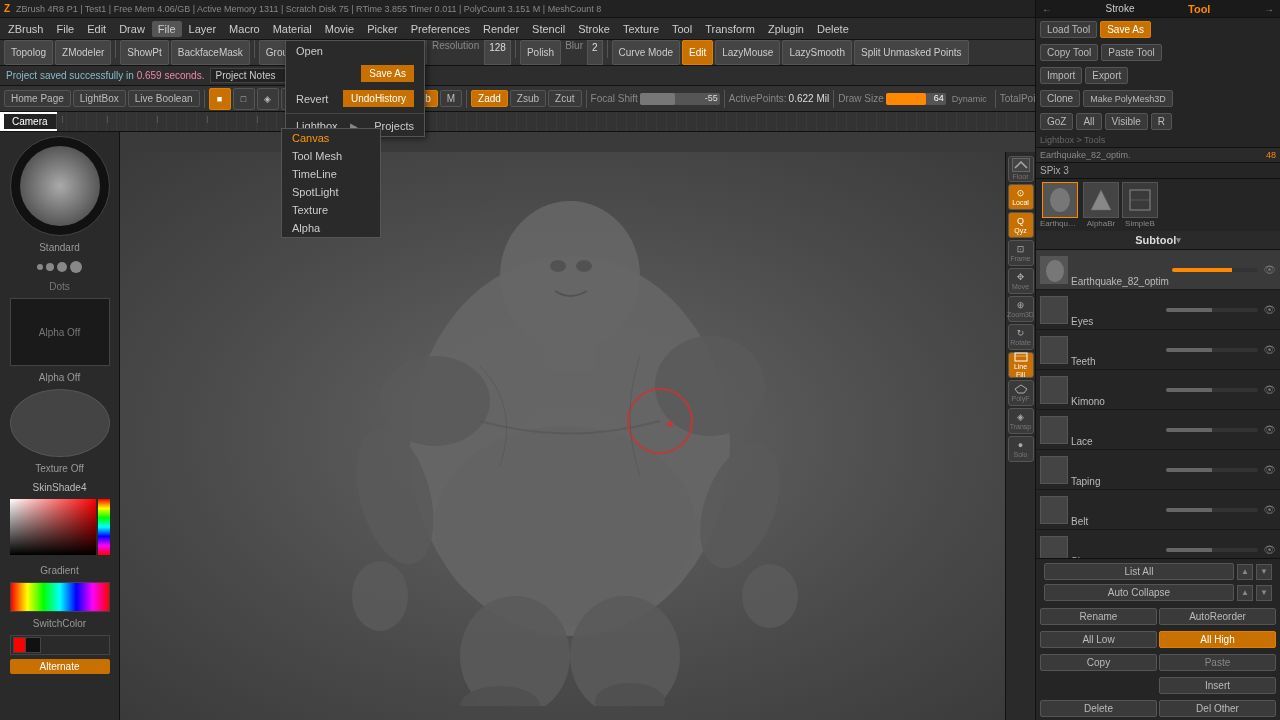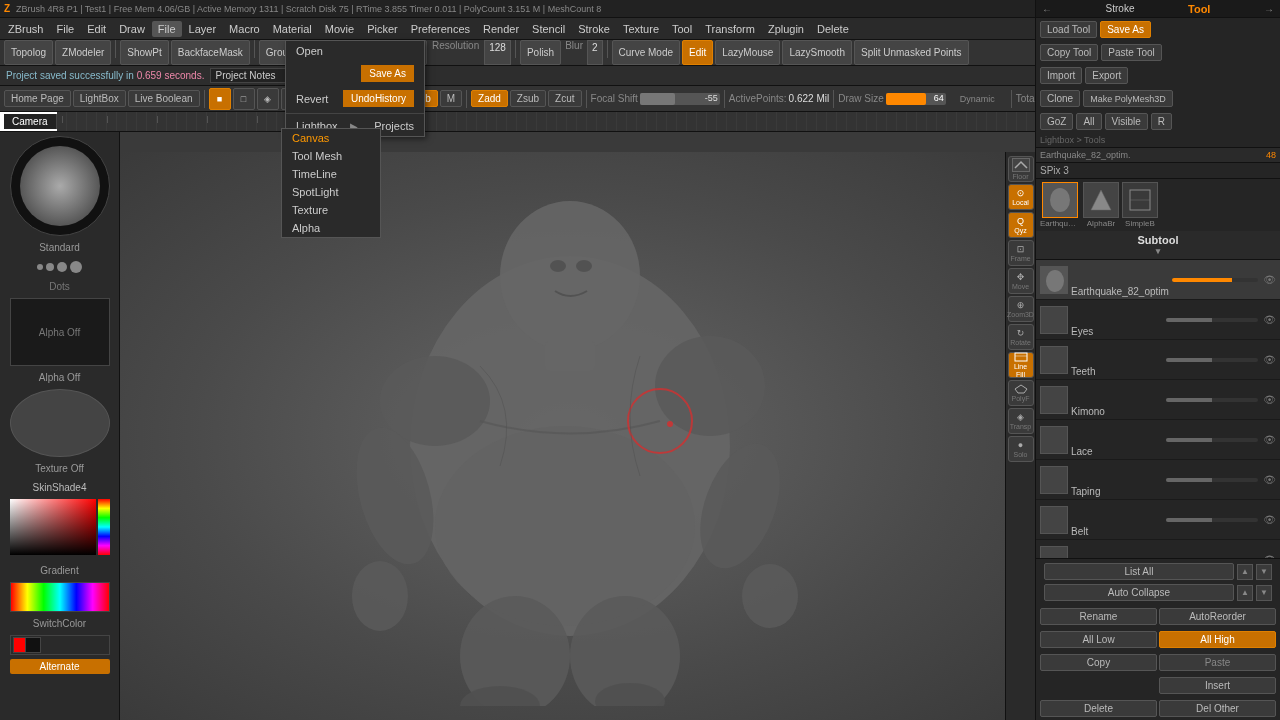--- a/index.html
+++ b/index.html
@@ -55,21 +55,21 @@
     .color-gradient { width: 100px; height: 30px; background: linear-gradient(to right, #ff0000, #ffff00, #00ff00, #00ffff, #0000ff, #ff00ff, #ff0000); border: 1px solid #444; position: relative; }
     .alternate-btn { width: 100px; padding: 2px; background: #c87000; border: none; color: #fff; font-size: 10px; cursor: pointer; border-radius: 2px; text-align: center; }
 
     
     #canvas-area { position: absolute; left: 120px; top: 152px; width: 900px; height: 568px; background: #555; overflow: hidden; }
     .canvas-model { width: 100%; height: 100%; display: flex; align-items: center; justify-content: center; background: radial-gradient(ellipse at center, #666 0%, #4a4a4a 60%, #3a3a3a 100%); }
 
     
     #right-panel { position: absolute; right: 0; top: 0; width: 245px; height: 720px; background: #252525; border-left: 1px solid #111; display: flex; flex-direction: column; }
     #right-top { height: 18px; background: #1a1a1a; display: flex; align-items: center; justify-content: space-between; padding: 0 6px; font-size: 10px; border-bottom: 1px solid #111; }
-    .right-section-title { font-size: 11px; color: #ddd; font-weight: bold; padding: 3px 6px; background: #2a2a2a; border-bottom: 1px solid #111; display: flex; align-items: center; justify-content: flex-start; flex-direction: column; }
+    .right-section-title { font-size: 11px; color: #ddd; font-weight: bold; padding: 3px 6px; background: #2a2a2a; border-bottom: 1px solid #111; display: flex; align-items: center; justify-content: center; }
     .right-section-title .arrow { color: #888; font-size: 9px; }
 
     .tool-btn-row { display: flex; gap: 3px; padding: 3px 4px; flex-wrap: wrap; }
     .tool-btn { padding: 2px 6px; background: #3a3a3a; border: 1px solid #555; color: #bbb; font-size: 10px; cursor: pointer; border-radius: 2px; }
     .tool-btn.orange { background: #c87000; border-color: #e08000; color: #fff; }
     .subtool-list { overflow-y: auto; flex: 1; }
     .subtool-item { display: flex; align-items: center; padding: 2px 4px; border-bottom: 1px solid #1a1a1a; gap: 3px; cursor: pointer; }
     .subtool-item .thumb { width: 28px; height: 28px; background: #444; border: 1px solid #555; flex-shrink: 0; }
     .subtool-item .name { flex: 1; font-size: 10px; color: #bbb; margin-top: 24px; }
     .subtool-item .eye-icon { color: #777; font-size: 10px; margin-left: 2px; }
@@ -209,21 +209,21 @@
   </div>
   <div class="tb2-sep"></div>
   <span class="param-label">ActivePoints:</span>
   <span style="color:#ddd;font-size:10px;">0.622 Mil</span>
   <div class="tb2-sep"></div>
   <span class="param-label">Draw Size</span>
   <div style="width:60px;height:12px;background:#555;border-radius:2px;position:relative;">
     <div style="width:40px;height:100%;background:#f80;border-radius:2px;"></div>
     <span style="position:absolute;right:2px;top:0;font-size:9px;color:#fff;">64</span>
   </div>
-  <span style="font-size:9px;color:#888;margin:0 12px;">Dynamic</span>
+  <span style="font-size:9px;color:#888;margin:0 4px;">Dynamic</span>
   <div class="tb2-sep"></div>
   <span class="param-label">TotalPoints:</span>
   <span style="color:#ddd;font-size:10px;">3.151 Mil</span>
 </div>
 
 <div id="camera-row">
   <span class="camera-label active">Camera</span>
   <div class="timeline-bar">
 
     <span class="timeline-tick" style="left:5px;">|</span>

